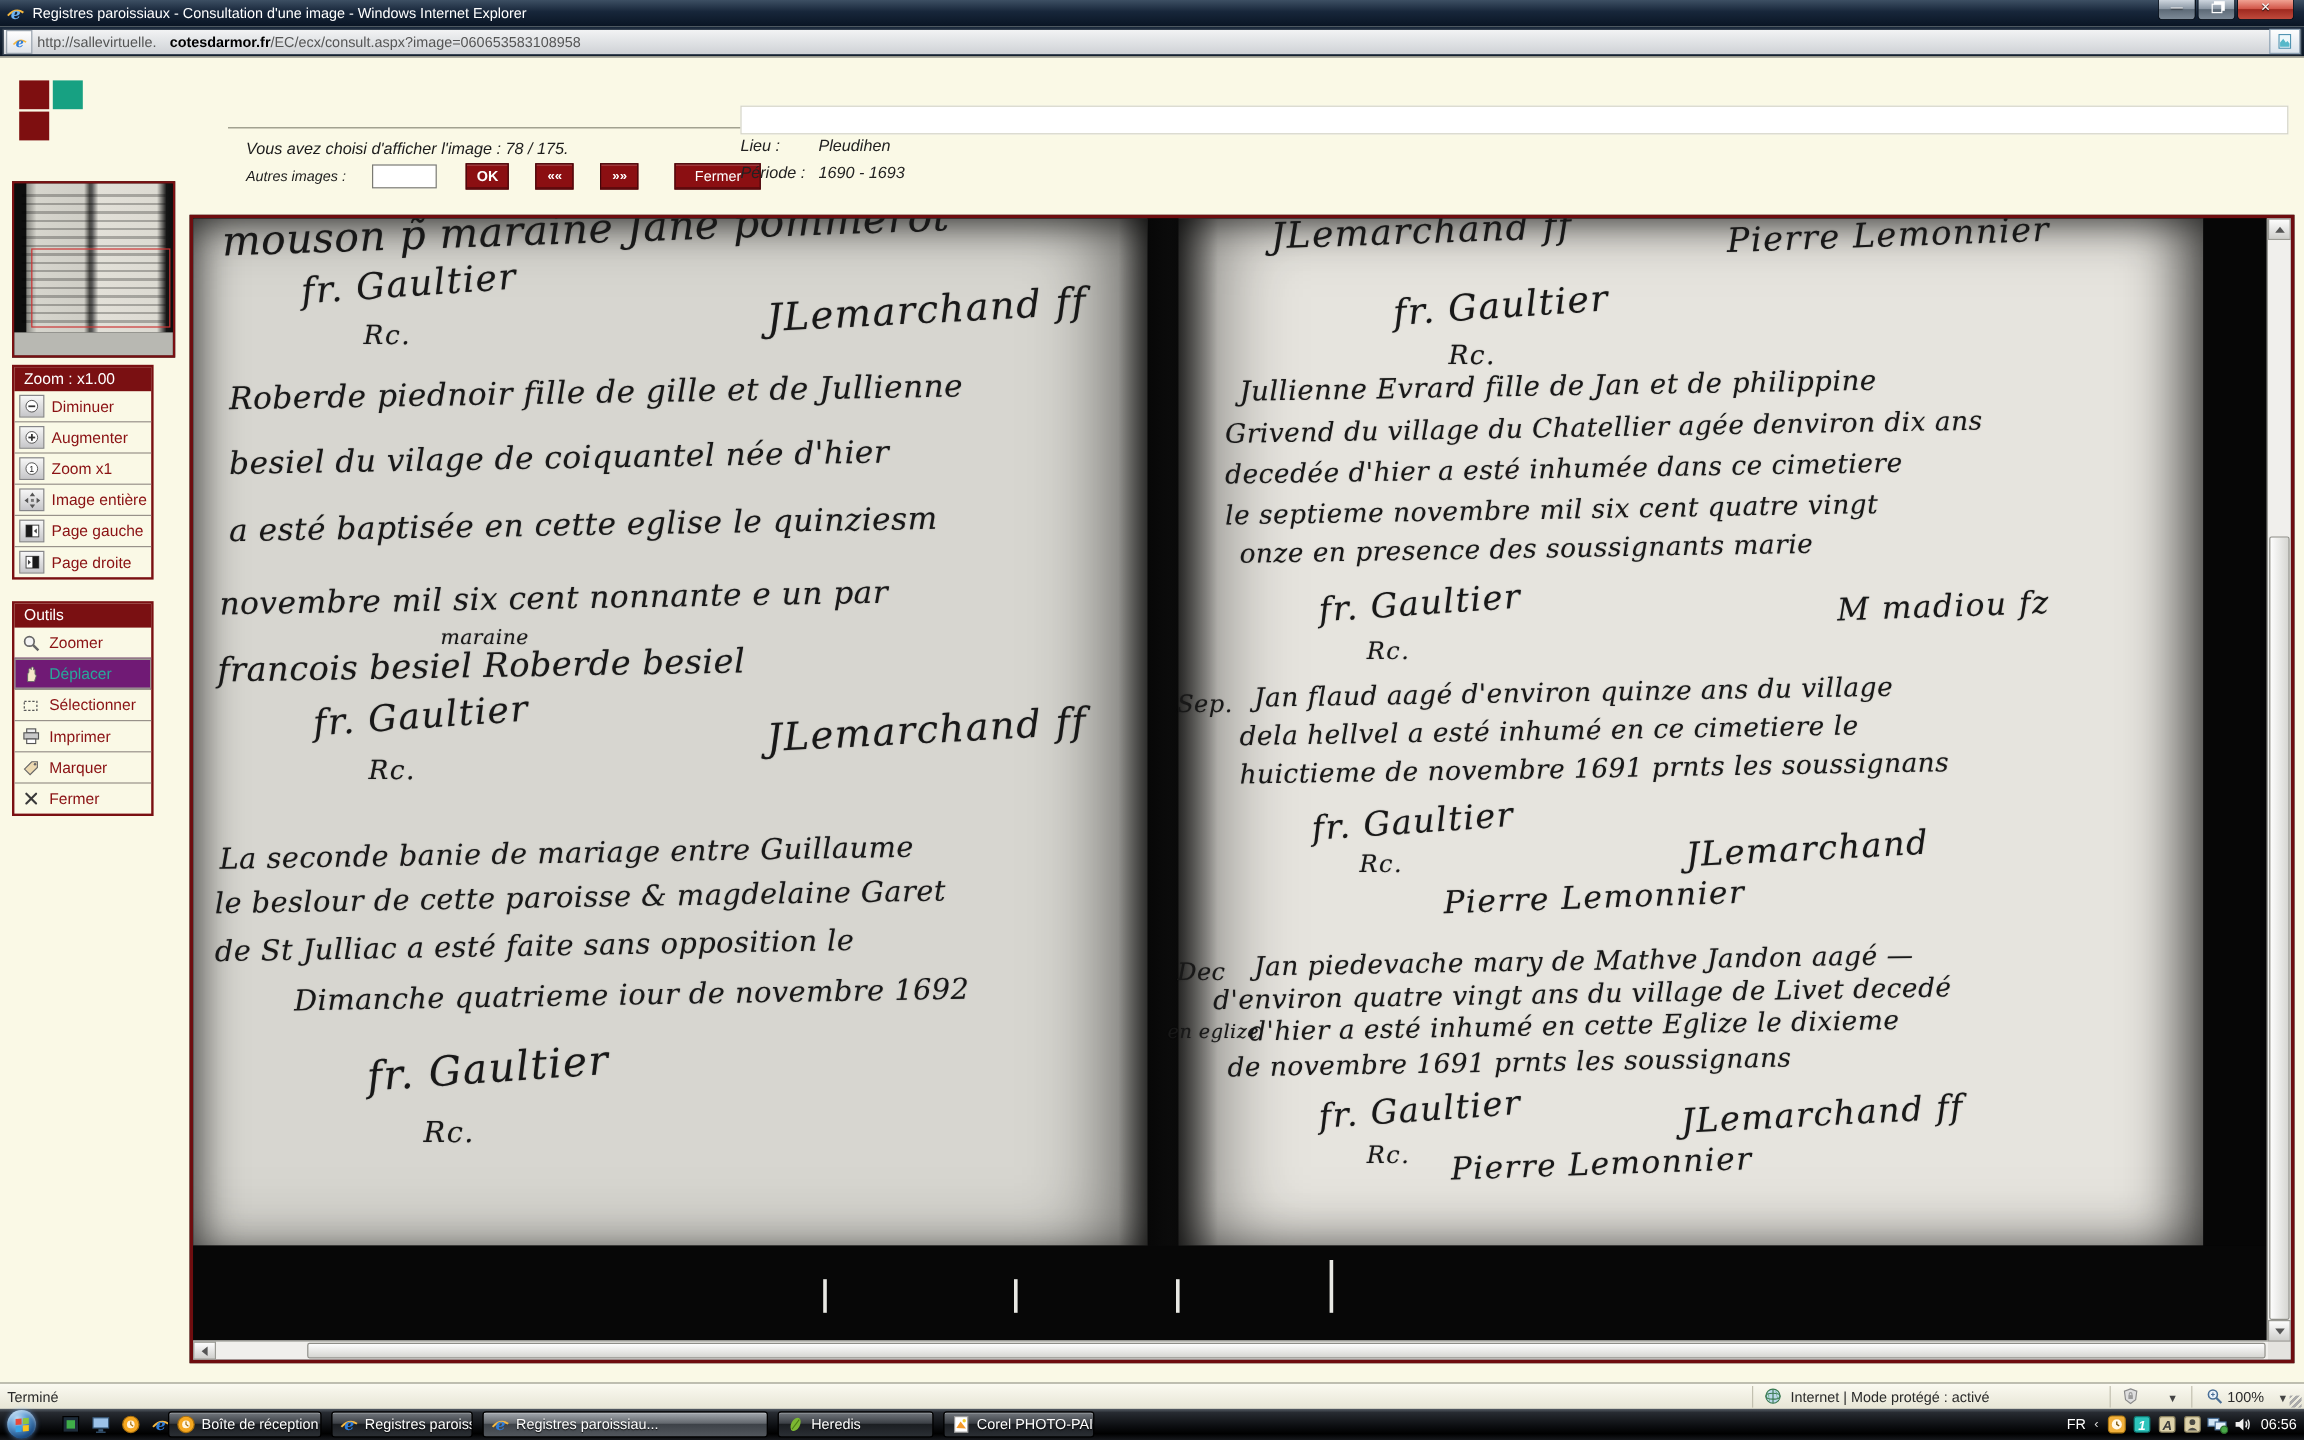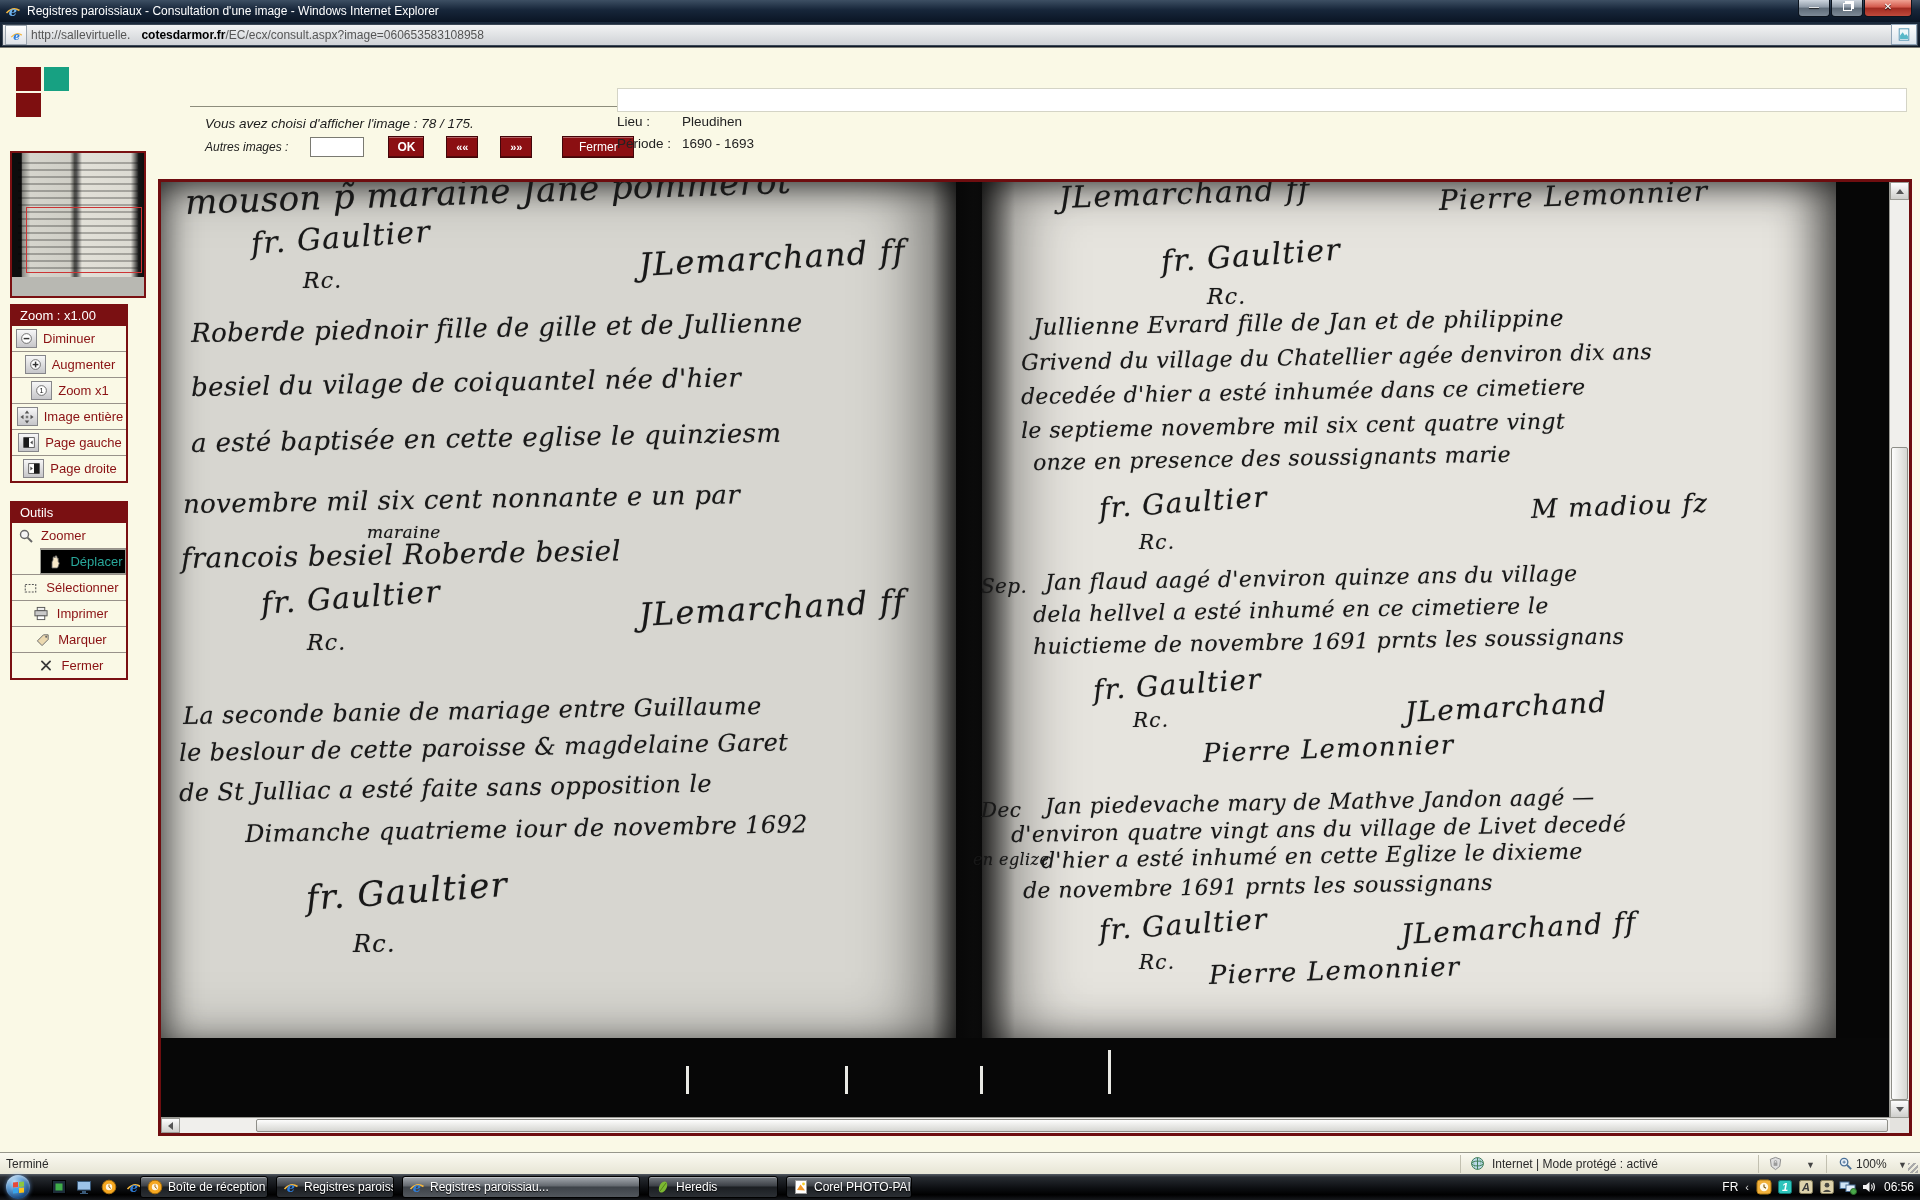--- a/index.html
+++ b/index.html
@@ -51,44 +51,44 @@
   .rbtn{background:#8b0f12;color:#fff;border:1px solid #43060a;
     box-shadow:inset 0 1px 0 rgba(255,255,255,.35), inset 0 -1px 0 rgba(0,0,0,.4);
     font-size:12px;font-weight:bold;height:20px;display:inline-flex;align-items:center;justify-content:center;
     margin-right:22px;font-family:"Liberation Sans",sans-serif;}
   .rbtn.ok{width:34px;}
   .rbtn.nav{width:30px;font-size:11px;}
   .rbtn.nav2{margin-right:30px;}
   .rbtn.fermer{width:70px;font-weight:normal;}
 
   .white-band{position:absolute;left:617px;top:40px;width:1288px;height:22px;background:#fff;border:1px solid #d4d4c6;}
-  .meta-label{position:absolute;font-size:13.5px;color:#222;}
+  .meta-label{position:absolute;font-size:13.5px;font-style:italic;color:#222;}
   .ml-lieu{left:617px;top:66px;} .mv-lieu{left:682px;top:66px;}
   .ml-periode{left:617px;top:88px;} .mv-periode{left:682px;top:88px;}
 
   
   .thumbbox{position:absolute;left:10px;top:103px;width:132px;height:143px;border:2px solid #7a1012;background:#111;}
   .thumb-img{position:absolute;left:0;top:0;right:0;height:124px;
     background:linear-gradient(90deg,#0d0d0d 0%,#0d0d0d 7%,#8a8a84 8%,#d6d5cd 14%,#cfcec6 44%,#4a4a46 47.5%,#555 49%,#e2e0d8 53%,#dcdad2 90%,#151515 96%,#0d0d0d 100%);}
   .thumb-img::after{content:"";position:absolute;inset:4px 6px;
     background:repeating-linear-gradient(180deg,transparent 0 5px,rgba(20,20,20,.28) 5px 7px);
     mix-blend-mode:multiply;}
   .thumb-rect{position:absolute;left:14px;top:54px;width:114px;height:64px;border:1px solid #cc3434;}
   .thumb-gray{position:absolute;left:0;bottom:0;right:0;height:19px;background:#b8b8b2;}
 
   .panel{position:absolute;left:10px;width:114px;border:2px solid #7a1012;background:#faf9e6;}
   .panel.zoomp{top:256px;} .panel.toolsp{top:453px;}
   .panel-h{background:#7a1012;color:#fff;font-size:13px;padding:2px 0 3px 8px;}
   .p-item{display:flex;align-items:center;gap:6px;height:25px;padding:0 2px 0 4px;}
-  .p-item + .p-item{border-top:1px solid #98928a;justify-content:center;}
+  .p-item + .p-item{border-top:1px solid #98928a;}
   .p-item .ibtn{width:19px;height:17px;flex:0 0 auto;border:1px solid #86868a;
     background:linear-gradient(180deg,#f7f7f7,#c6c6c9);display:flex;align-items:center;justify-content:center;}
   .toolsp .p-item .ibtn{border:none;background:none;}
   .p-item .lbl{font-size:13px;color:#8a1113;white-space:nowrap;}
-  .p-item.selected{background:#000000;box-shadow:0 0 0 1px #9a9a92 inset;margin-left:28px;}
+  .p-item.selected{background:#701a75;box-shadow:0 0 0 1px #9a9a92 inset;}
   .p-item.selected .lbl{color:#29a79a;}
 
   
   .viewer{position:absolute;left:158px;top:131px;width:1754px;height:957px;box-sizing:border-box;
     border:3px solid #6e0d0f;background:#000;}
   .ms{position:absolute;left:0;top:0;right:19px;bottom:15px;overflow:hidden;background:#101010;}
   .pg-l{position:absolute;left:0;top:0;width:46%;height:91.5%;background:#d7d6d0;
     box-shadow:inset -45px 0 70px -18px rgba(0,0,0,.6), inset 18px 0 34px -10px rgba(0,0,0,.55), inset 0 16px 30px -12px rgba(0,0,0,.5);}
   .pg-r{position:absolute;left:47.5%;top:0;width:49.4%;height:91.5%;background:#e6e4de;
     box-shadow:inset 45px 0 70px -18px rgba(0,0,0,.55), inset -30px 0 45px -10px rgba(0,0,0,.65), inset 0 14px 26px -12px rgba(0,0,0,.4);}

